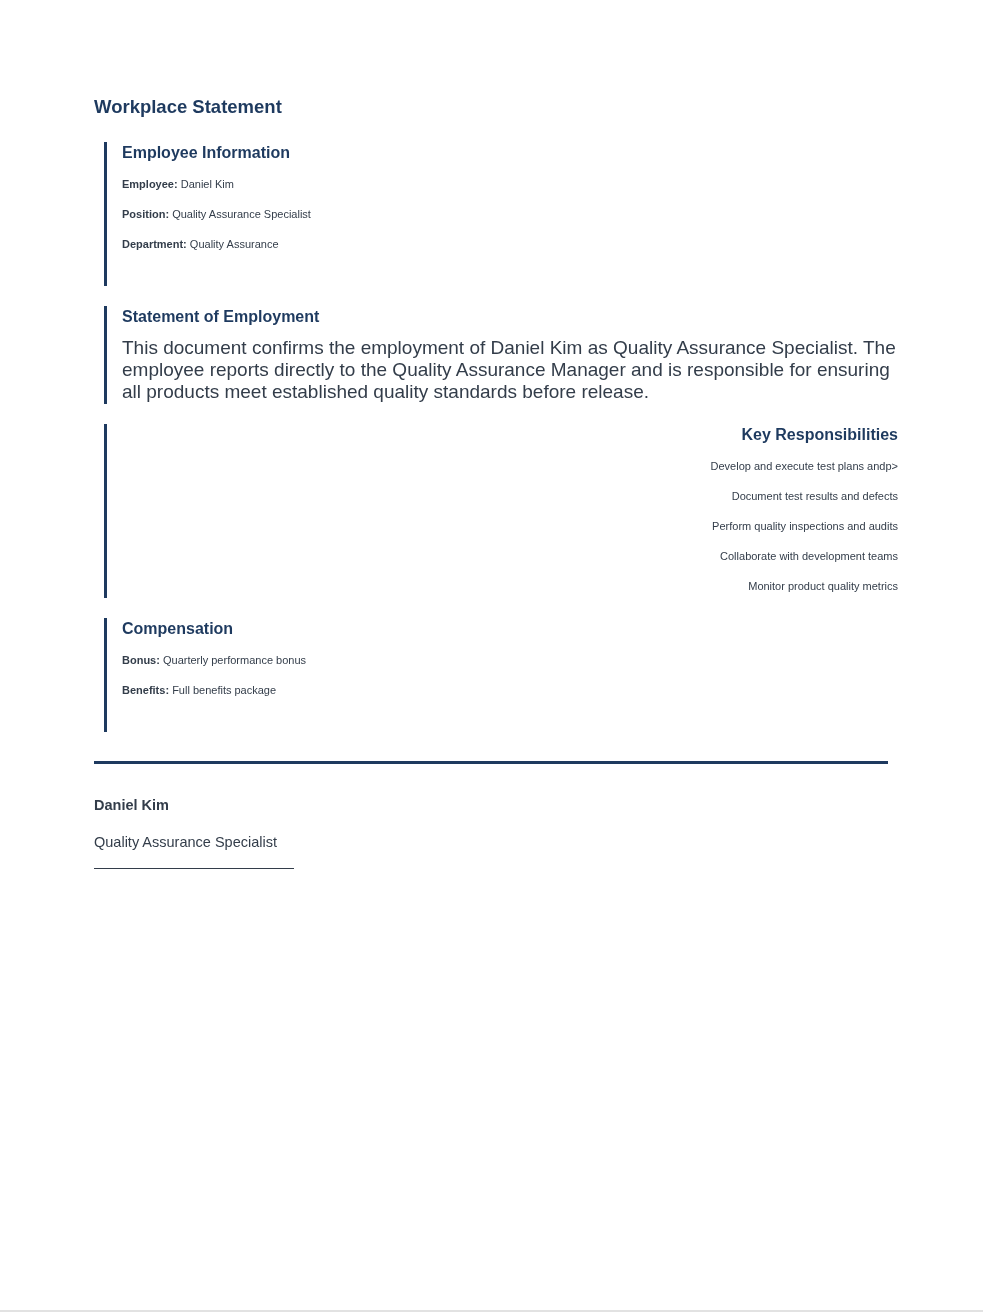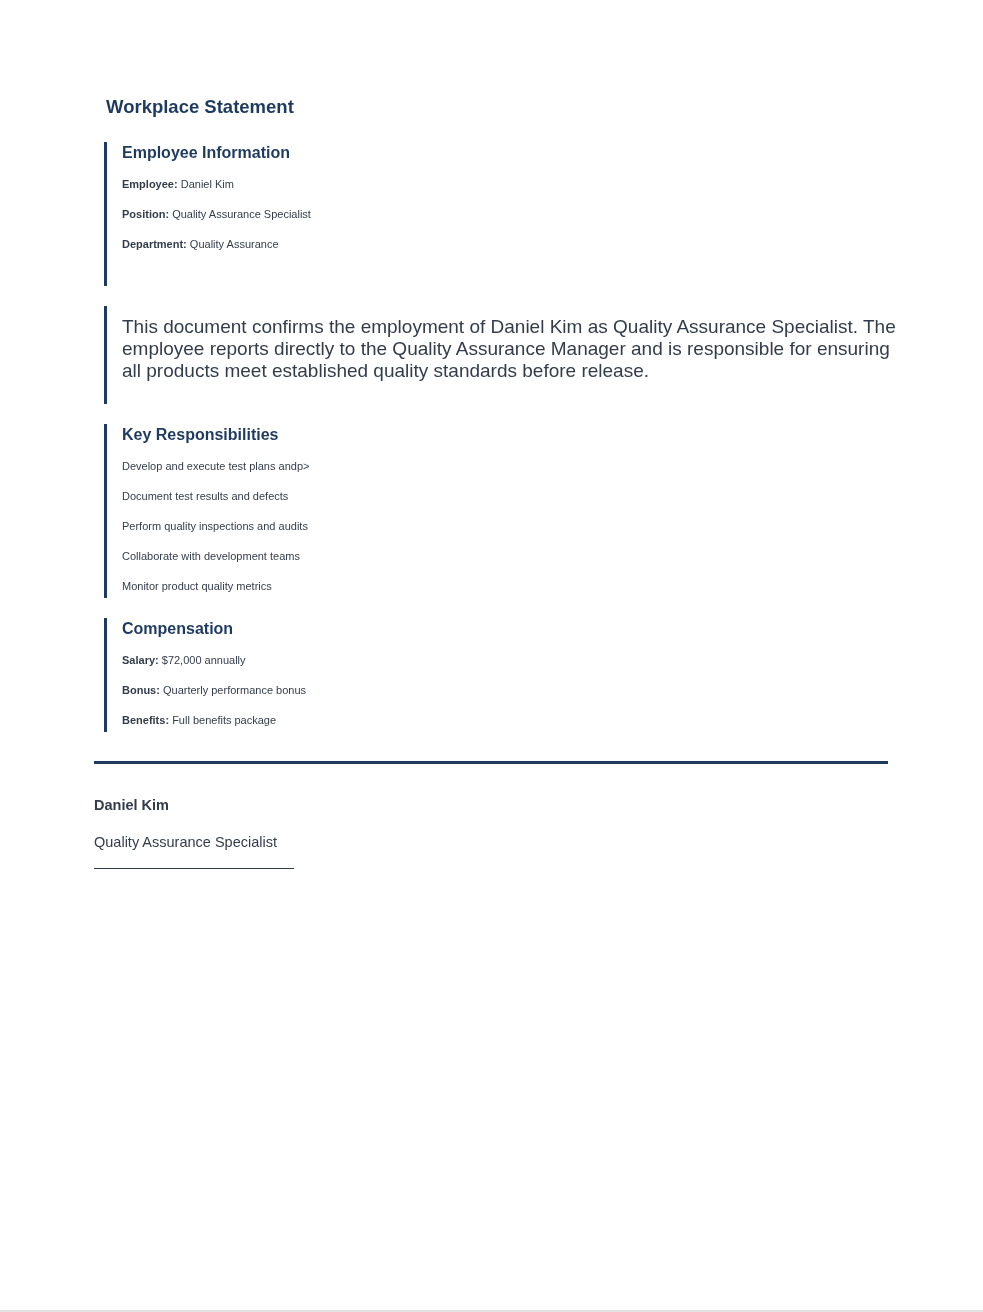--- a/index.html
+++ b/index.html
@@ -2,21 +2,21 @@
 <html><head>
 <meta charset="utf-8">
 <style>
   html, body { margin: 0; padding: 0; background: #ffffff; }
   body {
     width: 983px; height: 1312px; position: relative; overflow: hidden;
     font-family: "Liberation Sans", sans-serif; color: #333d4a;
   }
   .page { position: absolute; left: 94px; top: 0; width: 794px; }
   .doc-title {
-    position: absolute; top: 96px; left: 12px;
+    position: absolute; top: 96px; left: 0;
     font-size: 18.5px; font-weight: bold; color: #1e3a5f; margin: 0;
   }
   .section {
     position: absolute; left: 0; width: 794px;
     border-left: 3px solid #1e3a5f; padding-left: 15px; box-sizing: border-box; margin-left: 10px;
   }
   .section h2 {
     margin: 0; font-size: 16px; font-weight: bold; color: #1e3a5f;
     line-height: 20px; height: 20px; margin-top: 1px;
   }
@@ -47,38 +47,35 @@
       <b>Position:</b>
       <span>Quality Assurance Specialist</span>
     </div>
     <div class="row">
       <b>Department:</b>
       <span>Quality Assurance</span>
     </div>
   </div>
 
   <div class="section" style="top:306px; height:98px;">
+    <h2>Statement of Employment</h2>
     <div class="para">This document confirms the employment of Daniel Kim as Quality Assurance Specialist. The employee reports directly to the Quality Assurance Manager and is responsible for ensuring all products meet established quality standards before release.</div>
   </div>
 
-  <div class="section" style="top:424px; height:174px;">
+  <div class="section" style="top:424px; height:174px;text-align:right;">
     <h2>Key Responsibilities</h2>
     <div class="row">Develop and execute test plans andp&gt;</div>
     <div class="row">Document test results and defects</div>
     <div class="row">Perform quality inspections and audits</div>
     <div class="row">Collaborate with development teams</div>
     <div class="row">Monitor product quality metrics</div>
   </div>
 
   <div class="section" style="top:618px; height:114px;">
     <h2>Compensation</h2>
-    <div class="row">
-      <b>Salary:</b>
-      <span>$72,000 annually</span>
-    </div>
     <div class="row">
       <b>Bonus:</b>
       <span>Quarterly performance bonus</span>
     </div>
     <div class="row">
       <b>Benefits:</b>
       <span>Full benefits package</span>
     </div>
   </div>
 

